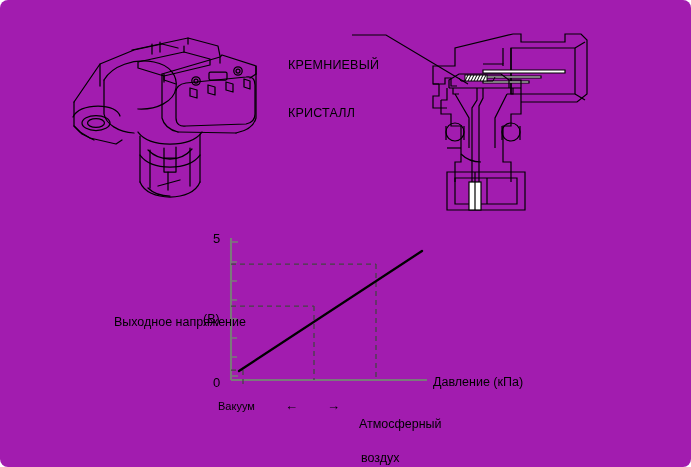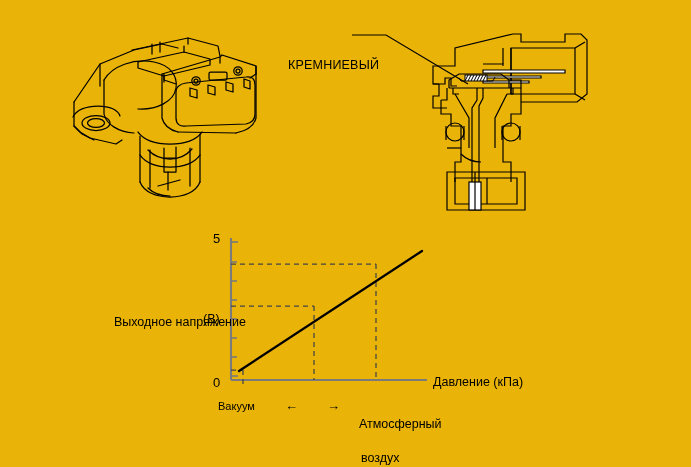--- a/index.html
+++ b/index.html
@@ -4,23 +4,24 @@
 <style>
   html, body {
     margin: 0;
     padding: 0;
     background: #ffffff;
   }
   #page {
     position: relative;
     width: 691px;
     height: 467px;
-    background: #eab308;
+    background: #a21caf;
     font-family: "Liberation Sans", sans-serif;
     overflow: hidden;
+    border-radius: 8px;
   }
   .abs { position: absolute; }
   svg { display: block; overflow: visible; }
 
   .lbl {
     position: absolute;
     font-family: "Liberation Sans", sans-serif;
     color: #000000;
     white-space: pre;
     line-height: 1.28;
@@ -228,20 +229,21 @@
   </div>
 
   <div class="abs" style="left:350px; top:28px;">
     <svg width="130" height="62" viewBox="0 0 130 62">
       <path d="M2 7 L36 7 L118 56" fill="none" stroke="#000000" stroke-width="1.2"></path>
     </svg>
   </div>
 
   <div class="lbl" id="callout-label">
     <span class="ln">КРЕМНИЕВЫЙ</span>
+    <span class="ln">КРИСТАЛЛ</span>
   </div>
 
   <div class="abs" style="left:225px; top:238px;">
     <svg width="210" height="152" viewBox="0 0 210 152">
 
       <g stroke="#7a7a7a" stroke-width="2.1">
         <line x1="6" y1="0" x2="6" y2="142"></line>
         <line x1="6" y1="142" x2="202" y2="142"></line>
       </g>
 

